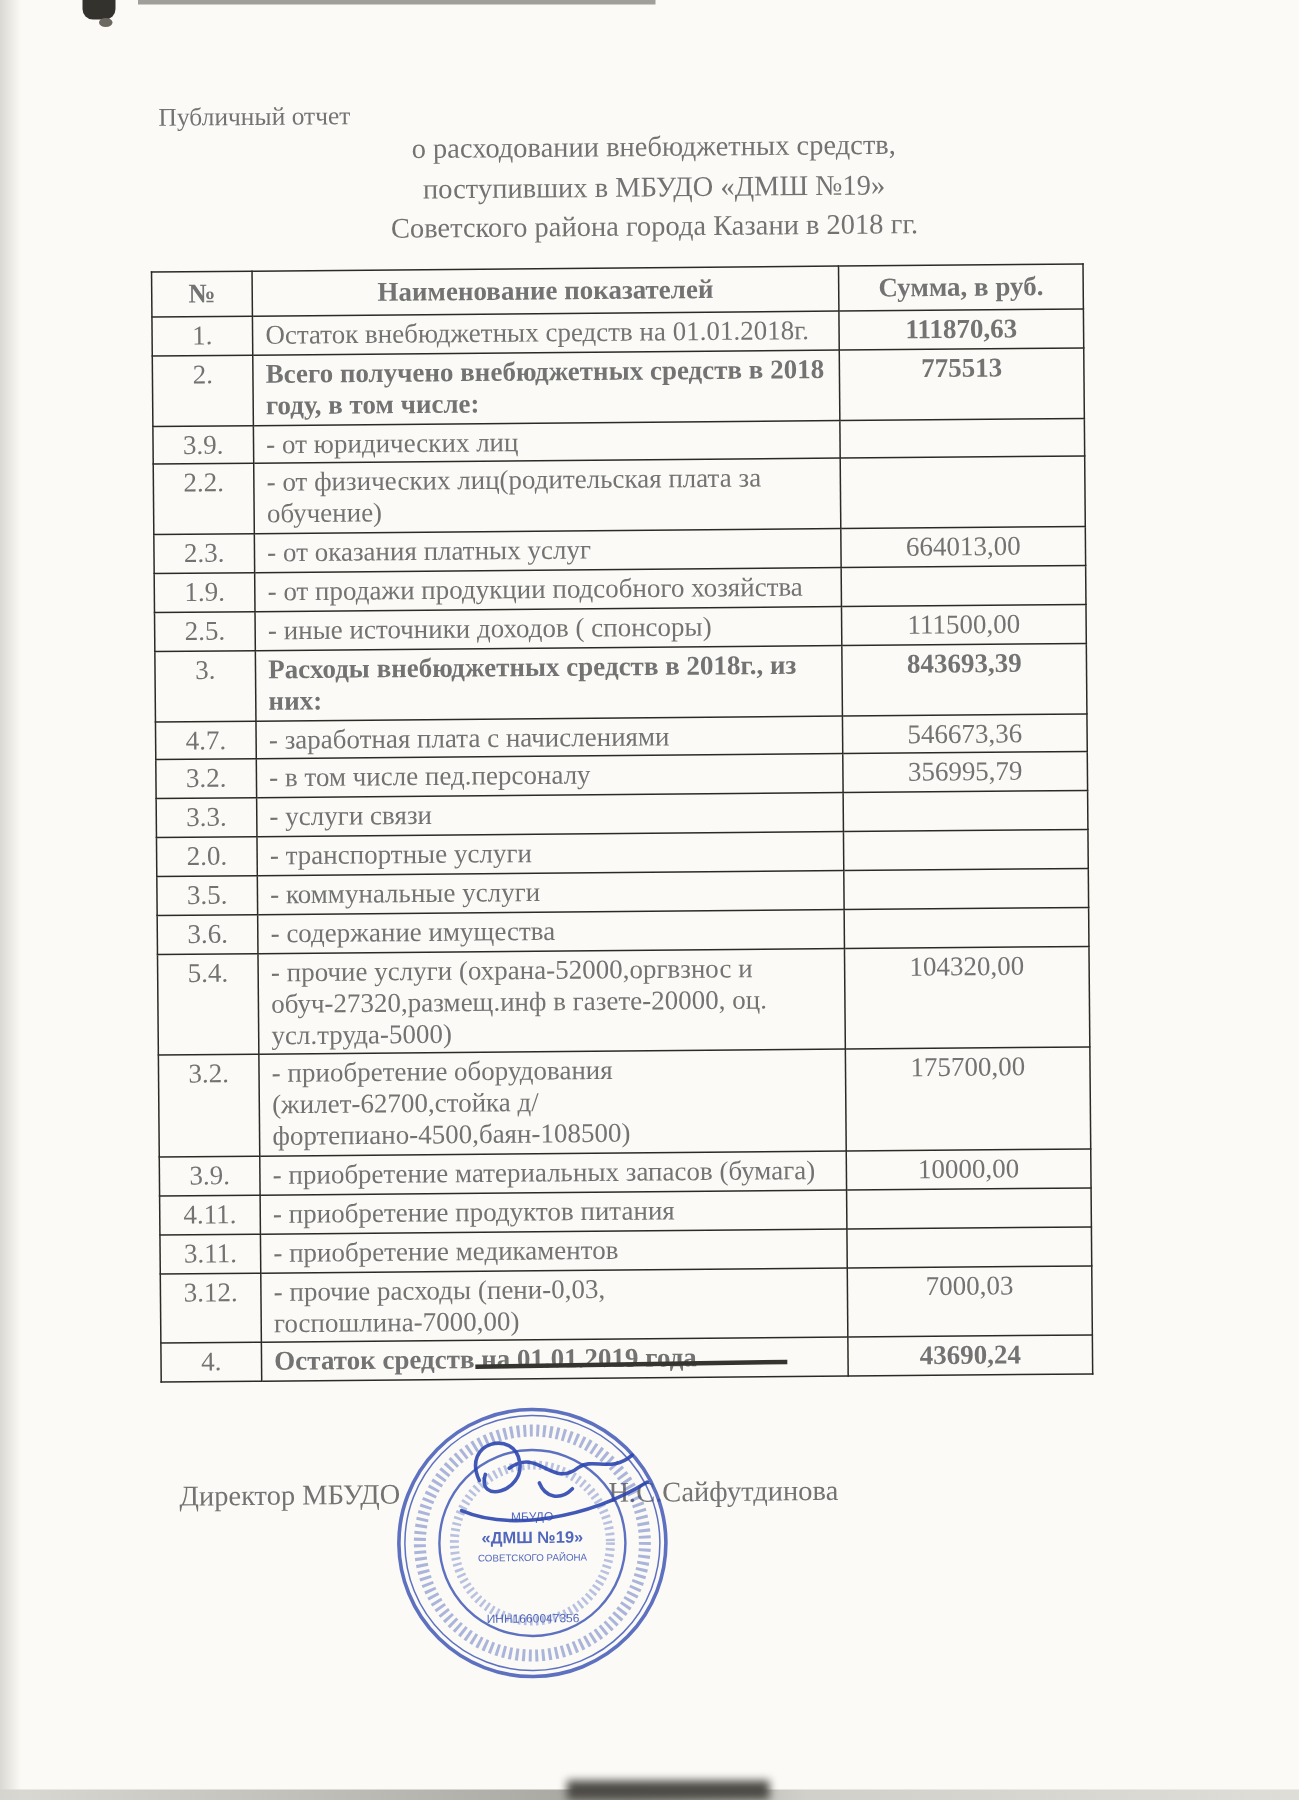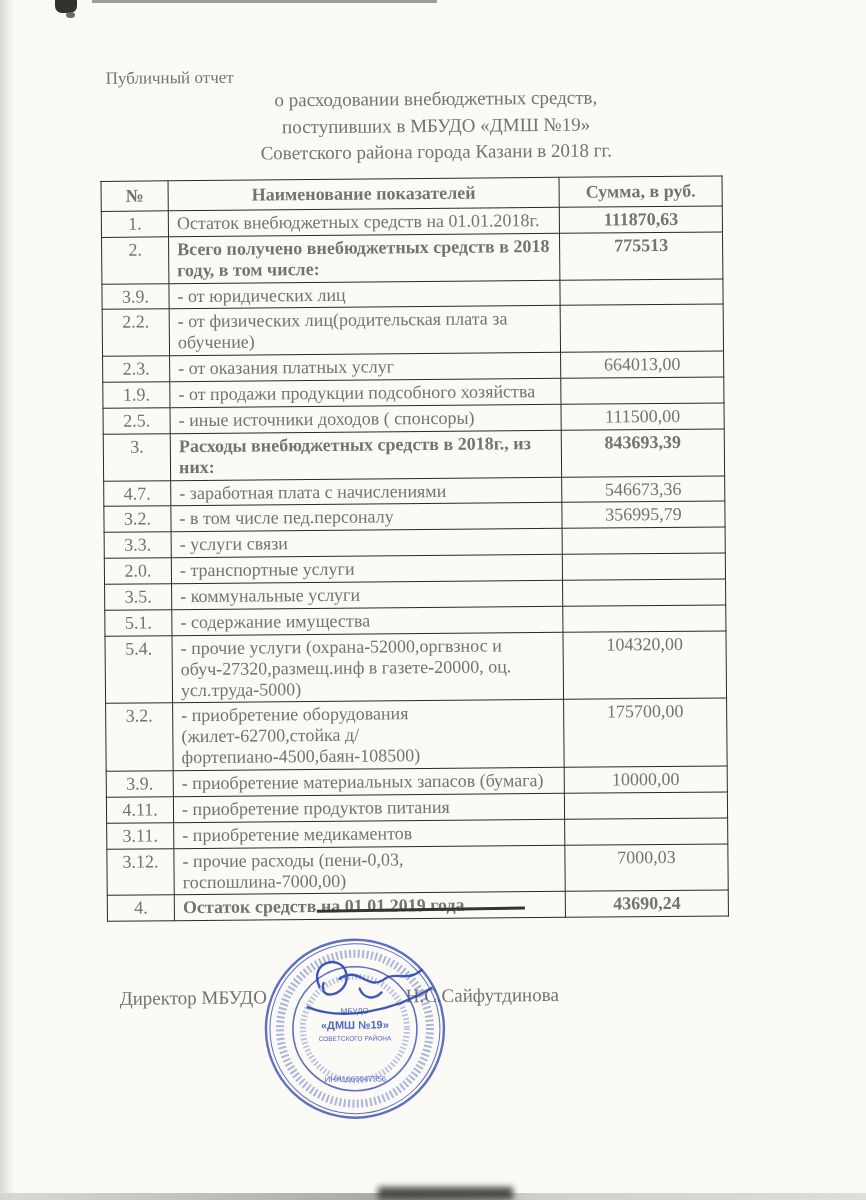--- a/index.html
+++ b/index.html
@@ -125,21 +125,21 @@
             <td class="col-num">2.0.</td>
             <td class="col-name">- транспортные услуги</td>
             <td class="col-sum"></td>
           </tr>
           <tr>
             <td class="col-num">3.5.</td>
             <td class="col-name">- коммунальные услуги</td>
             <td class="col-sum"></td>
           </tr>
           <tr>
-            <td class="col-num">5.1.</td>
+            <td class="col-num">3.6.</td>
             <td class="col-name">- содержание имущества</td>
             <td class="col-sum"></td>
           </tr>
           <tr>
             <td class="col-num">5.4.</td>
             <td class="col-name">- прочие услуги (охрана-52000,оргвзнос и обуч-27320,размещ.инф в газете-20000, оц. усл.труда-5000)</td>
             <td class="col-sum">104320,00</td>
           </tr>
           <tr>
             <td class="col-num">3.2.</td>

